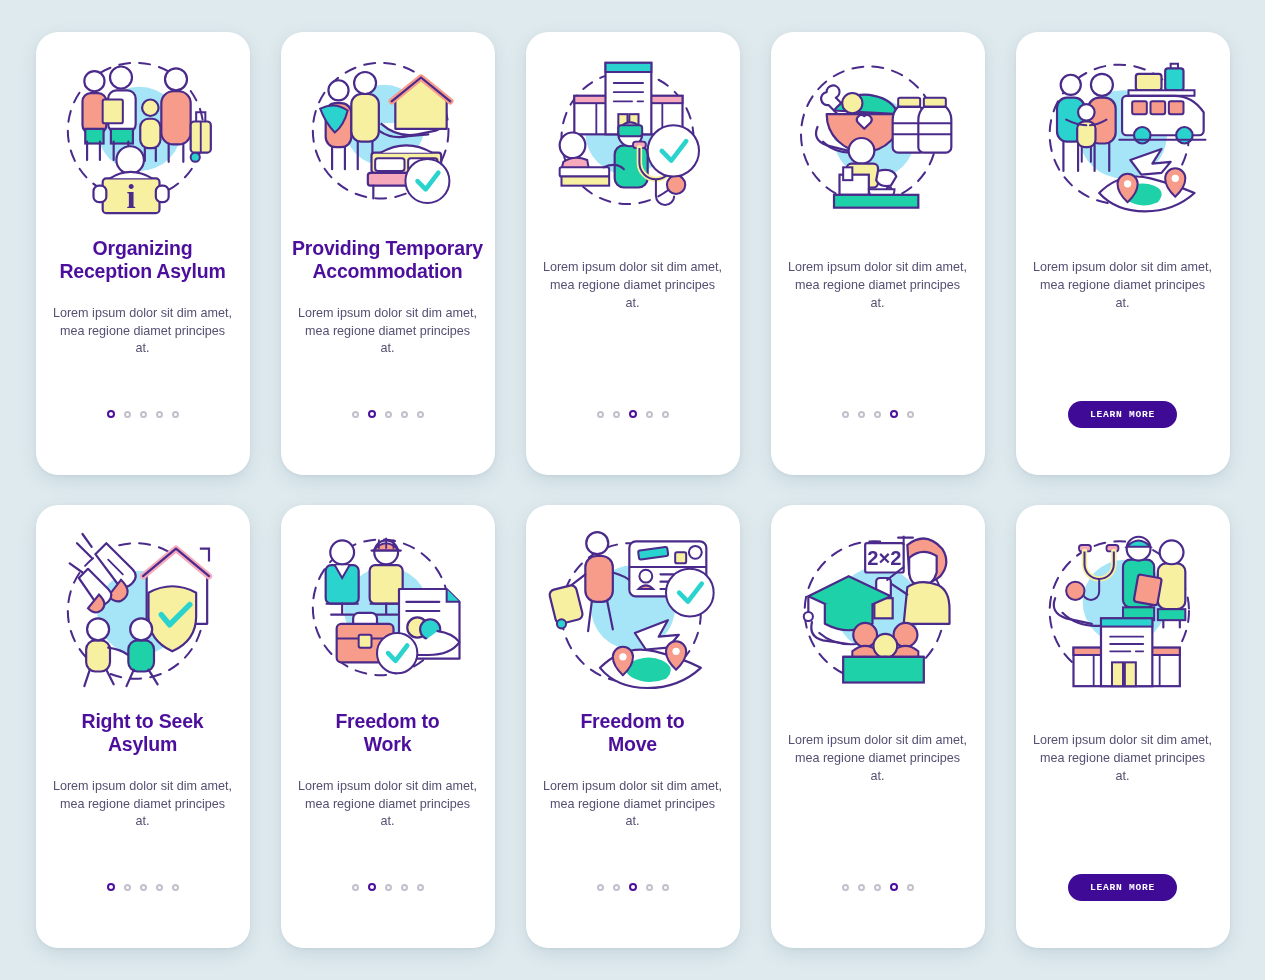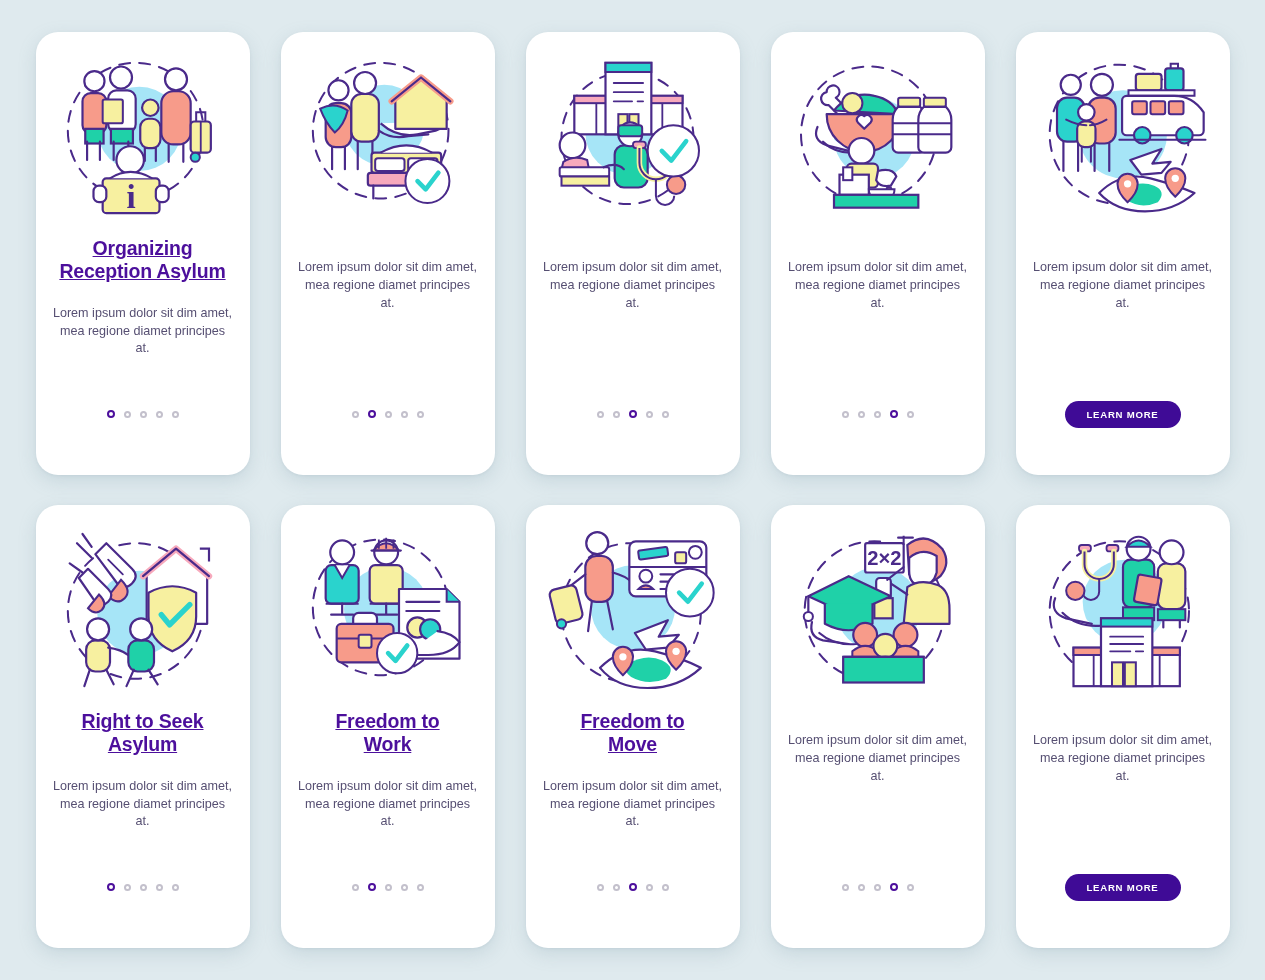--- a/index.html
+++ b/index.html
@@ -59,21 +59,20 @@
     margin: 0;
     padding: 0 10px;
     width: 100%;
     box-sizing: border-box;
     text-align: center;
     font-size: 19.5px;
     line-height: 1.17;
     font-weight: bold;
     color: #4c0f9c;
     letter-spacing: -0.2px;
-    text-decoration: underline;
   }
 
   .card-body {
     margin: 8px;
     margin-top: 22px;
     padding: 0 17px;
     width: 100%;
     box-sizing: border-box;
     text-align: center;
     font-size: 12.6px;
@@ -109,21 +108,21 @@
     border-color: #4c0f9c;
     border-width: 2.4px;
     width: 8px;
     height: 8px;
   }
 
   .learn-more {
     border: none;
     background: #3f0b96;
     color: #ffffff;
-    font-family: Liberation Sans, sans-serif;
+    font-family: Liberation Mono, monospace;
     font-size: 9.6px;
     font-weight: bold;
     letter-spacing: 0.75px;
     padding: 8px 22px;
     border-radius: 999px;
     cursor: pointer;
     white-space: nowrap;
   }
 </style>
 </head>
@@ -194,20 +193,21 @@
     <rect x="78" y="112" width="76" height="22" rx="3" fill="#f7f0a0" stroke="#4a2a8a" stroke-width="2.4"></rect>
     <path d="M88 112 q28 -16 56 0" fill="#fff" stroke="#4a2a8a" stroke-width="2.4"></path>
     <rect x="82" y="118" width="32" height="14" rx="3" fill="#fff" stroke="#4a2a8a" stroke-width="2.2"></rect>
     <rect x="118" y="118" width="32" height="14" rx="3" fill="#fff" stroke="#4a2a8a" stroke-width="2.2"></rect>
     <rect x="74" y="134" width="84" height="14" rx="3" fill="#f7a9bc" stroke="#4a2a8a" stroke-width="2.4"></rect>
     <path d="M80 148 v14 M152 148 v14" stroke="#4a2a8a" stroke-width="2.4" stroke-linecap="round"></path>
     <circle cx="139" cy="143" r="24" fill="#fff" stroke="#4a2a8a" stroke-width="2.2"></circle>
   <path d="M 128.2 143 L 137.08 152.12 L 151 133.88" fill="none" stroke="#2ad3cd" stroke-width="5" stroke-linecap="round" stroke-linejoin="round"></path>
   </svg>
       </div>
+      <h2 class="card-title"><span>Providing Temporary</span><br><span>Accommodation</span></h2>
       <p class="card-body">Lorem ipsum dolor sit dim amet, mea regione diamet principes at.</p>
       <div class="footer">
         <div class="dots">
           <span class="dot"></span>
           <span class="dot active"></span>
           <span class="dot"></span>
           <span class="dot"></span>
           <span class="dot"></span>
         </div>
       </div>

